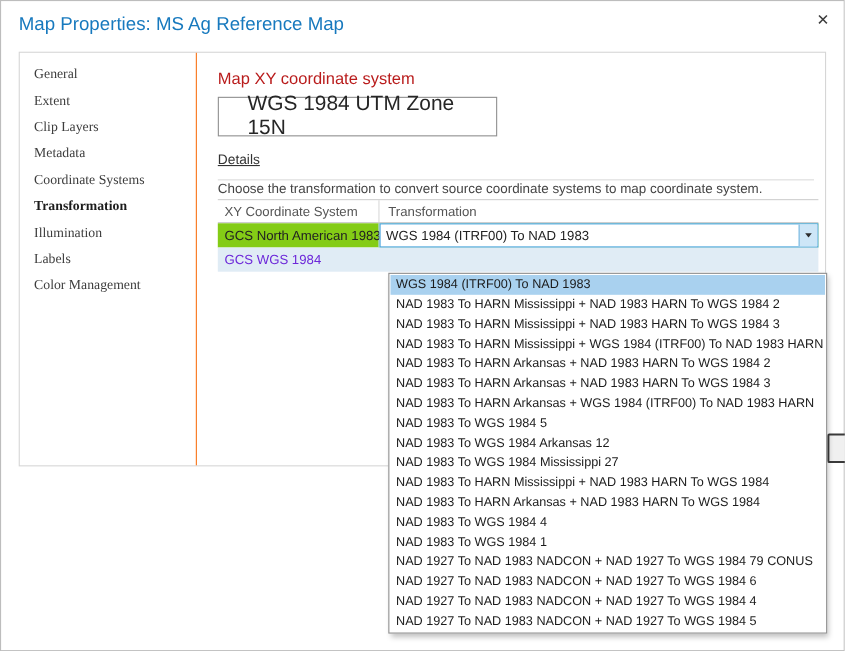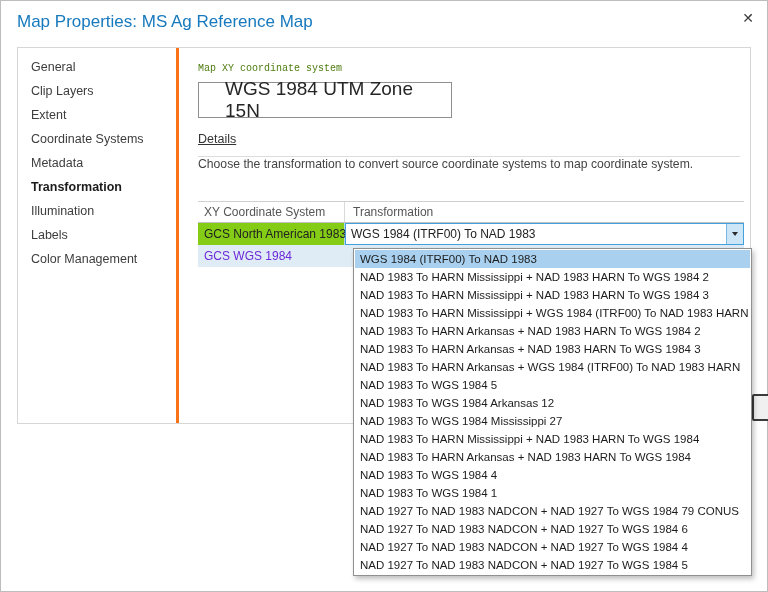--- a/index.html
+++ b/index.html
@@ -7,32 +7,32 @@
   body {
     width: 768px; height: 592px; position: relative; overflow: hidden;
     background: #fff; font-family: "Liberation Sans", sans-serif; color: #333;
   }
   .dialog { position: absolute; inset: 0; border: 1px solid #bdbdbd; background: #fff; }
 
   .title { position: absolute; left: 16px; top: 11px; font-size: 17px; color: #1779be; white-space: nowrap; }
   .close { position: absolute; right: 13px; top: 9px; font-size: 14px; color: #3c3c3c; cursor: pointer; line-height: 16px; }
 
   .frame { position: absolute; left: 16px; top: 46px; width: 734px; height: 377px; border: 1px solid #d6d6d6; display: flex; background: #fff; }
-  .nav { width: 168px; border-right: 3px solid #f97316; padding-top: 7px; }
+  .nav { width: 168px; border-right: 1px solid #f97316; padding-top: 7px; font-family: Liberation Serif, serif; }
   .nav-item { height: 24px; line-height: 24px; padding-left: 13px; font-size: 12.5px; color: #3d3d3d; cursor: pointer; white-space: nowrap; }
   .nav-item.selected { font-weight: bold; color: #1c1c1c; }
 
   .page { flex: 1; padding: 15px 6px 0 19px; position: relative; }
-  .label { font-size: 10px; color: #4d7c0f; font-family: Liberation Mono, monospace; }
+  .label { font-size: 15px; color: #b91c1c; }
   .coordbox { margin-top: 8px; width: 254px; height: 36px; border: 1px solid #8f8f8f; display: flex; align-items: center; padding-left: 26px; font-size: 19px; color: #262626; }
   .details { display: inline-block; margin-top: 14px; font-size: 12.5px; color: #333; text-decoration: underline; cursor: pointer; }
   .sep { margin-top: 9px; border-top: 1px solid #dcdcdc; height: 0; width: 542px; }
   .instruction { font-size: 12.2px; color: #444; white-space: nowrap; }
 
-  .grid { margin-top: 30px; width: 546px; font-size: 12px; }
+  .grid { margin-top: 3px; width: 546px; font-size: 12px; }
   .g-head { display: flex; height: 22px; align-items: stretch; border-top: 1px solid #cfcfcf; border-bottom: 1px solid #c2c2c2; color: #555; }
   .g-c1 { width: 147px; padding-left: 6px; display: flex; align-items: center; white-space: nowrap; }
   .g-head .g-c1 { border-right: 1px solid #d9d9d9; }
   .g-c2 { flex: 1; padding-left: 8px; display: flex; align-items: center; white-space: nowrap; }
   .g-row1 { display: flex; height: 22px; background: #84cc16; }
   .g-row1 .g-c1 { color: #222; border-right: 1px solid #b7d7eb; }
   .g-row2 { display: flex; height: 22px; background: #e0ecf5; }
   .g-row2 .g-c1 { color: #6d28d9; }
 
   .combo { flex: 1; display: flex; align-items: stretch; border: 1px solid #42a0dd; background: #fff; cursor: pointer; }
@@ -51,24 +51,24 @@
 
 <div class="dialog">
 
   <div class="title">Map Properties: MS Ag Reference Map</div>
   <div class="close">✕</div>
 
   <div class="frame">
 
     <div class="nav">
       <div class="nav-item">General</div>
+      <div class="nav-item">Extent</div>
       <div class="nav-item">Clip Layers</div>
-      <div class="nav-item">Extent</div>
+      <div class="nav-item">Metadata</div>
       <div class="nav-item">Coordinate Systems</div>
-      <div class="nav-item">Metadata</div>
       <div class="nav-item selected">Transformation</div>
       <div class="nav-item">Illumination</div>
       <div class="nav-item">Labels</div>
       <div class="nav-item">Color Management</div>
     </div>
 
     <div class="page">
       <div class="label">Map XY coordinate system</div>
       <div class="coordbox">WGS 1984 UTM Zone 15N</div>
       <div><span class="details">Details</span></div>

